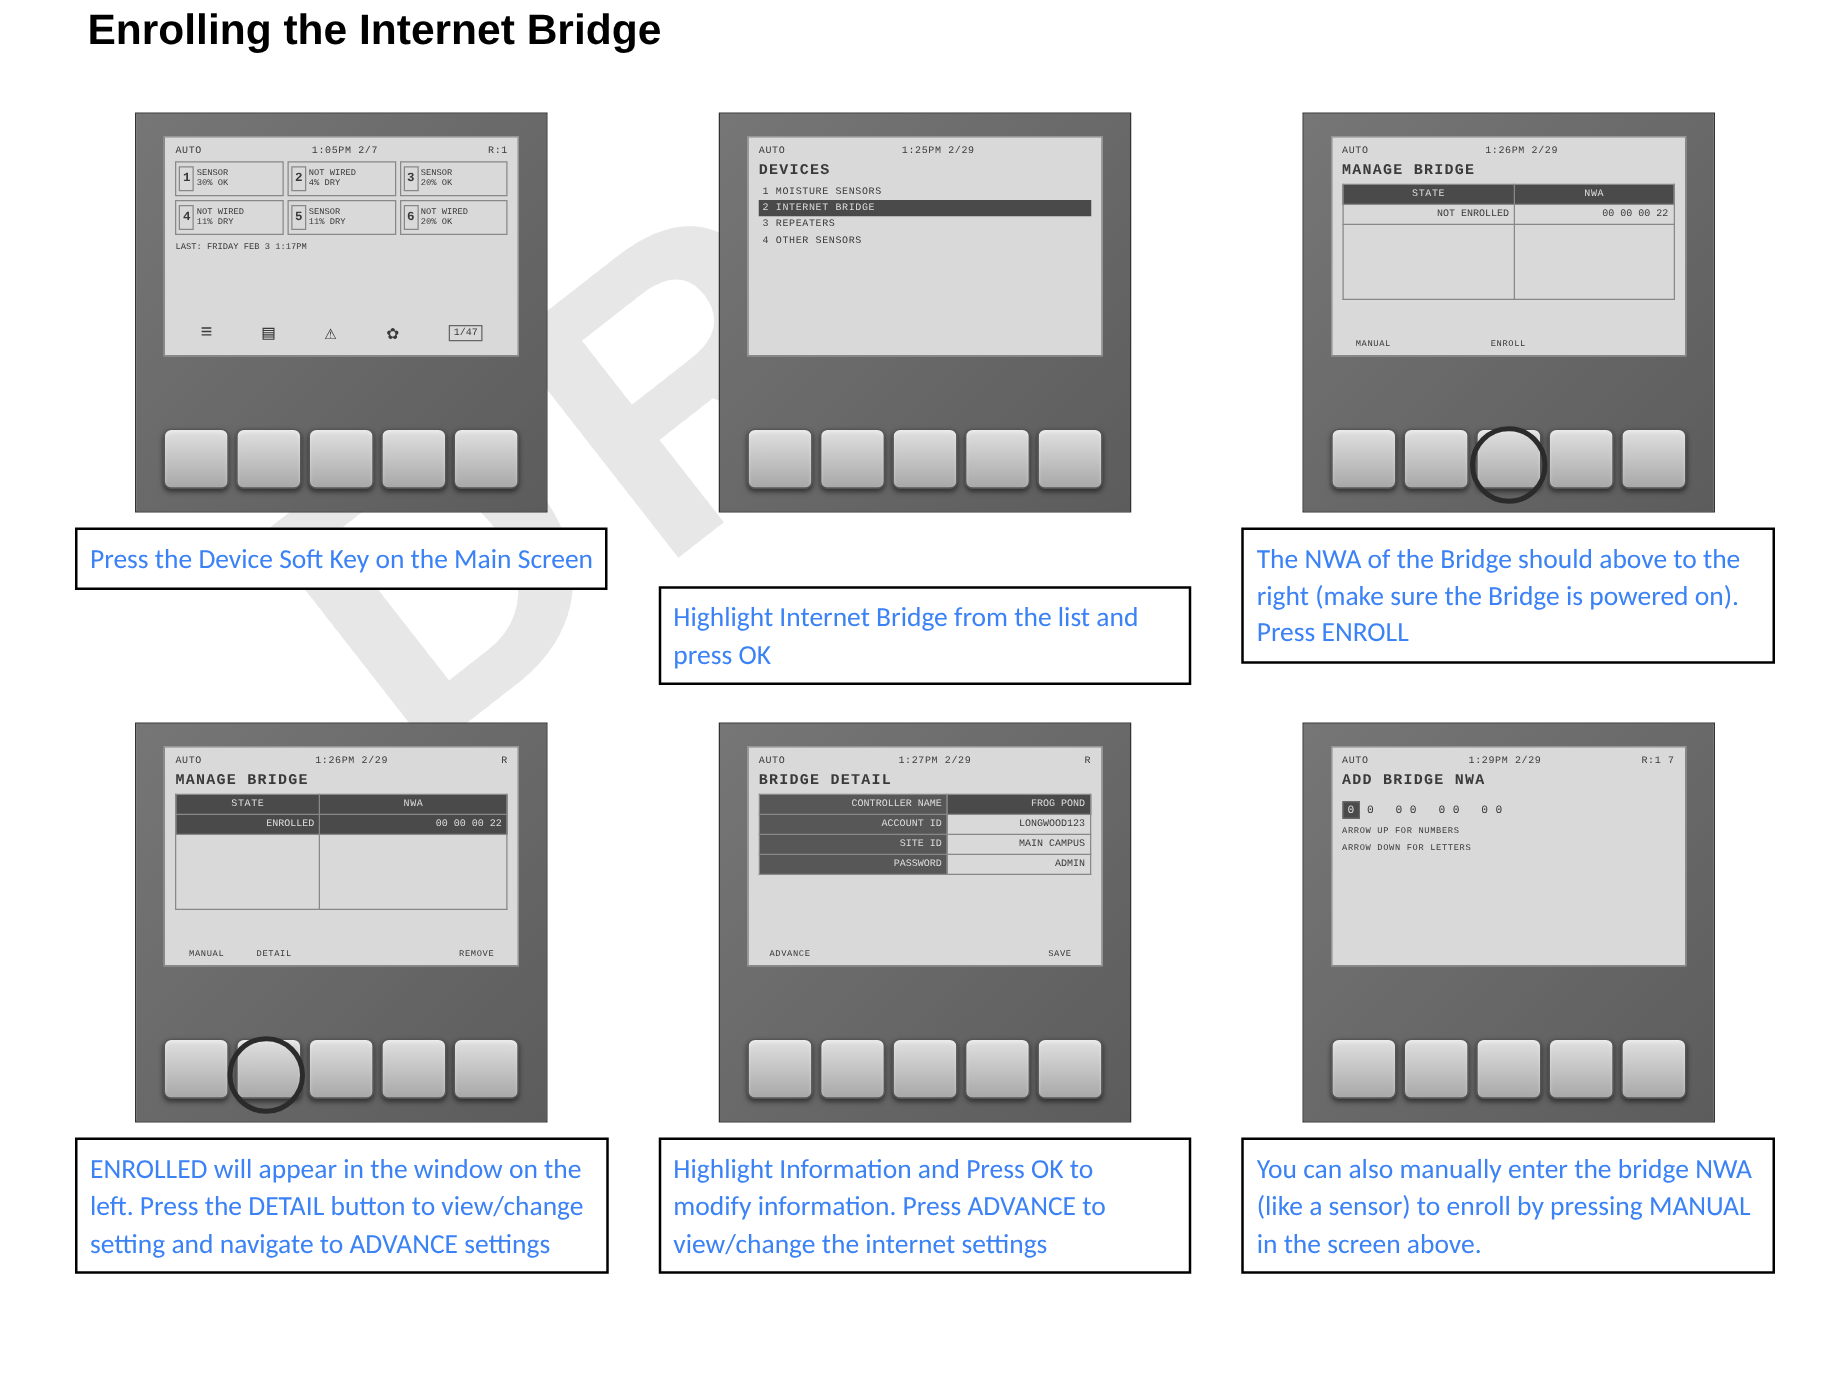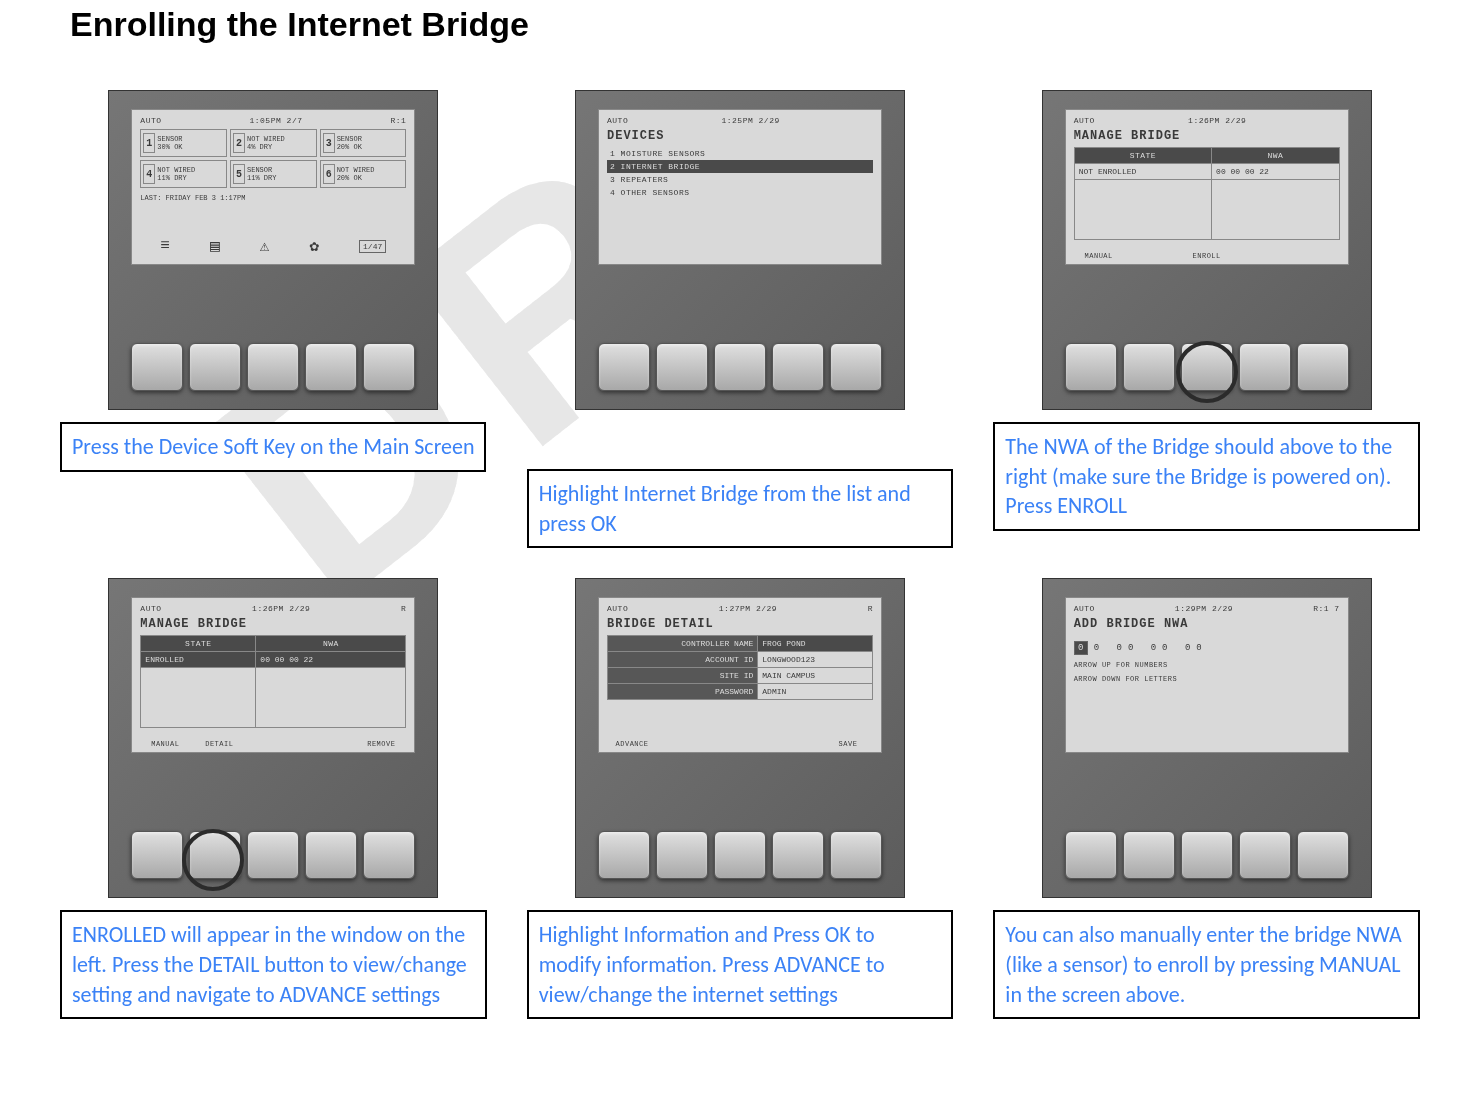--- a/index.html
+++ b/index.html
@@ -49,21 +49,21 @@
       border: 1px solid #333;
       position: relative;
       filter: grayscale(100%) blur(0.3px);
       margin: 0 auto;
     }
     .screen {
       position: absolute;
       top: 18px;
       left: 22px;
       right: 22px;
-      height: 156px;
+      height: 176px;
       background: #d9d9d6;
       border: 1px solid #888;
       padding: 6px 8px;
       font-family: "Courier New", monospace;
       font-size: 9px;
       color: #3a3a3a;
       overflow: hidden;
     }
     .screen .hdr {
       display: flex;
@@ -160,21 +160,21 @@
       color: #ddd;
     }
     .tbl {
       width: 100%;
       border-collapse: collapse;
       font-size: 8px;
     }
     .tbl th, .tbl td {
       border: 1px solid #888;
       padding: 3px 4px;
-      text-align: left;
+      text-align: right;
     }
     .tbl th {
       background: #4a4a4a;
       color: #ddd;
       font-weight: normal;
       letter-spacing: 0.5px;
       text-align: center;
     }
     .softlabels {
       position: absolute;

